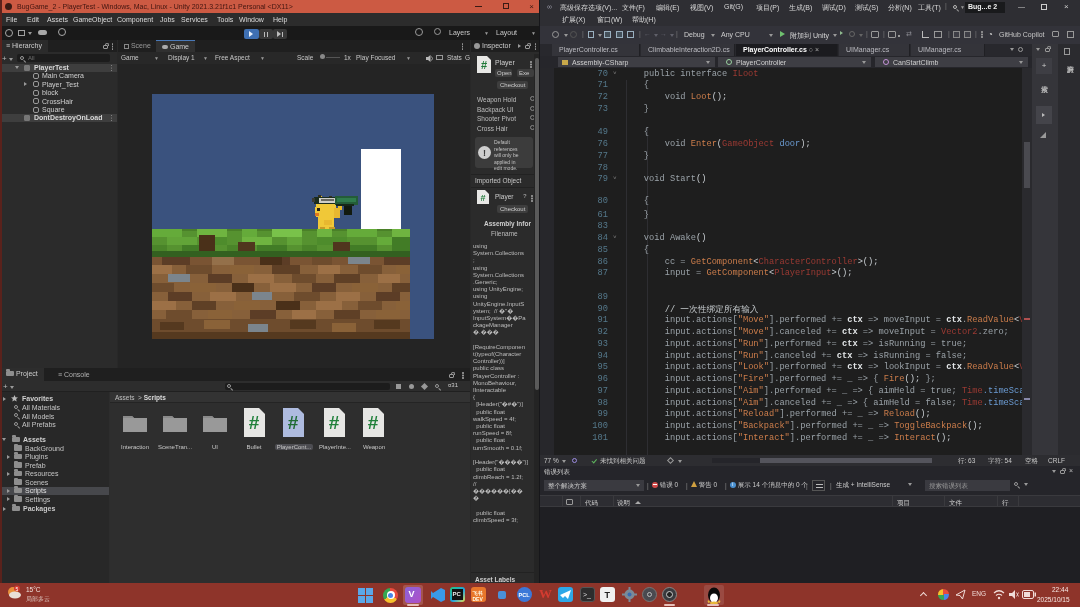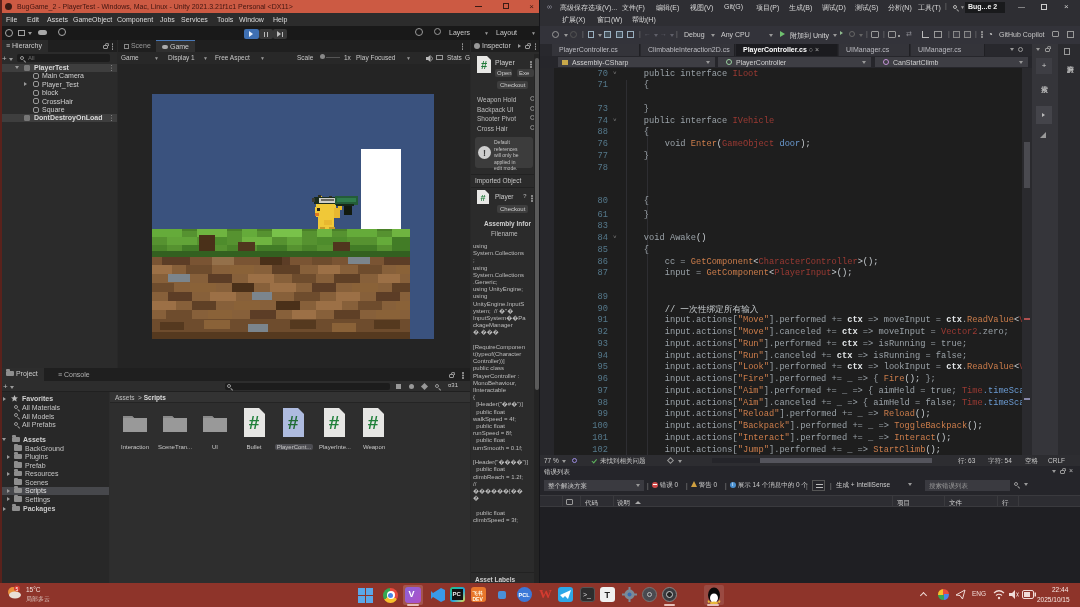--- a/index.html
+++ b/index.html
@@ -576,47 +576,47 @@
         <span class="td" style="right:5px;top:4px;"></span>
       </div>
     <span style="position:absolute;left:496px;top:2px;font-size:8px;color:#ccc;">+</span>
   </div>
   <div id="vs-code">
     <div class="ab" style="left:0;top:0;width:14px;height:387px;background:#27272b;"></div>
     <div class="ab" style="left:85.5px;top:12px;width:1px;height:375px;background:#2e2e32;"></div>
     <div class="ab" style="left:107px;top:59px;width:1px;height:328px;background:#2e2e32;"></div>
     <div class="cl" style="top:0.5px;"><span class="num">70</span><span class="fold">˅</span><span class="code"><span class="kw">    public interface </span><span class="ty">ILoot</span></span></div>
     <div class="cl" style="top:12.25px;"><span class="num">71</span><span class="code"><span class="kw">    {</span></span></div>
+    <div class="cl" style="top:24.0px;"><span class="num">72</span><span class="code"><span class="kw">        void </span><span class="mt">Loot</span><span class="pc">();</span></span></div>
     <div class="cl" style="top:35.75px;"><span class="num">73</span><span class="code"><span class="kw">    }</span></span></div>
-    <div class="cl" style="top:47.5px;"><span class="num">74</span><span class="fold">˅</span><span class="code"><span class="kw">    public interface </span><span class="ty">IVehicle</span></span></div>
-    <div class="cl" style="top:59.25px;"><span class="num">88</span><span class="code"><span class="kw">    {</span></span></div>
+    <div class="cl" style="top:59.25px;"><span class="num">49</span><span class="code"><span class="kw">    {</span></span></div>
     <div class="cl" style="top:71.0px;"><span class="num">76</span><span class="code"><span class="kw">        void </span><span class="mt">Enter</span><span class="pc">(</span><span class="ty">GameObject</span><span class="bl"> door</span><span class="pc">);</span></span></div>
     <div class="cl" style="top:82.75px;"><span class="num">77</span><span class="code"><span class="kw">    }</span></span></div>
     <div class="cl" style="top:94.5px;"><span class="num">78</span><span class="code"></span></div>
+    <div class="cl" style="top:106.25px;"><span class="num">79</span><span class="fold">˅</span><span class="code"><span class="kw">    void Start</span><span class="pc">()</span></span></div>
     <div class="cl" style="top:128px;"><span class="num">80</span><span class="code"><span class="kw">    {</span></span></div>
     <div class="cl" style="top:141.5px;"><span class="num">61</span><span class="code"><span class="kw">    }</span></span></div>
     <div class="cl" style="top:153.25px;"><span class="num">83</span><span class="code"></span></div>
     <div class="cl" style="top:165.0px;"><span class="num">84</span><span class="fold">˅</span><span class="code"><span class="kw">    void Awake</span><span class="pc">()</span></span></div>
     <div class="cl" style="top:176.75px;"><span class="num">85</span><span class="code"><span class="kw">    {</span></span></div>
     <div class="cl" style="top:188.5px;"><span class="num">86</span><span class="code"><span class="kw">        cc = </span><span class="mt">GetComponent</span><span class="pc">&lt;</span><span class="ty">CharacterController</span><span class="pc">&gt;();</span></span></div>
     <div class="cl" style="top:200.25px;"><span class="num">87</span><span class="code"><span class="kw">        input = </span><span class="mt">GetComponent</span><span class="pc">&lt;</span><span class="ty">PlayerInput</span><span class="pc">&gt;();</span></span></div>
     <div class="cl" style="top:223.75px;"><span class="num">89</span><span class="code"></span></div>
     <div class="cl" style="top:235.5px;"><span class="num">90</span><span class="code"><span class="cm">        // 一次性绑定所有输入</span></span></div>
     <div class="cl" style="top:247.25px;"><span class="num">91</span><span class="code"><span class="kw">        input.actions[</span><span class="st">"Move"</span><span class="kw">].performed += </span><span class="bw">ctx</span><span class="kw"> =&gt; moveInput = </span><span class="bw">ctx</span><span class="kw">.</span><span class="mt">ReadValue</span><span class="pc">&lt;</span><span class="ty">Vect</span></span></div>
     <div class="cl" style="top:259.0px;"><span class="num">92</span><span class="code"><span class="kw">        input.actions[</span><span class="st">"Move"</span><span class="kw">].canceled += </span><span class="bw">ctx</span><span class="kw"> =&gt; moveInput = </span><span class="ty">Vector2</span><span class="kw">.zero;</span></span></div>
     <div class="cl" style="top:270.75px;"><span class="num">93</span><span class="code"><span class="kw">        input.actions[</span><span class="st">"Run"</span><span class="kw">].performed += </span><span class="bw">ctx</span><span class="kw"> =&gt; isRunning = true;</span></span></div>
     <div class="cl" style="top:282.5px;"><span class="num">94</span><span class="code"><span class="kw">        input.actions[</span><span class="st">"Run"</span><span class="kw">].canceled += </span><span class="bw">ctx</span><span class="kw"> =&gt; isRunning = false;</span></span></div>
     <div class="cl" style="top:294.25px;"><span class="num">95</span><span class="code"><span class="kw">        input.actions[</span><span class="st">"Look"</span><span class="kw">].performed += </span><span class="bw">ctx</span><span class="kw"> =&gt; lookInput = </span><span class="bw">ctx</span><span class="kw">.</span><span class="mt">ReadValue</span><span class="pc">&lt;</span><span class="ty">Vect</span></span></div>
     <div class="cl" style="top:306.0px;"><span class="num">96</span><span class="code"><span class="kw">        input.actions[</span><span class="st">"Fire"</span><span class="kw">].performed += _ =&gt; { </span><span class="mt">Fire</span><span class="pc">();</span><span class="kw"> };</span></span></div>
     <div class="cl" style="top:317.75px;"><span class="num">97</span><span class="code"><span class="kw">        input.actions[</span><span class="st">"Aim"</span><span class="kw">].performed += _ =&gt; { aimHeld = true; </span><span class="ty">Time</span><span class="bl">.timeScale</span></span></div>
     <div class="cl" style="top:329.5px;"><span class="num">98</span><span class="code"><span class="kw">        input.actions[</span><span class="st">"Aim"</span><span class="kw">].canceled += _ =&gt; { aimHeld = false; </span><span class="ty">Time</span><span class="bl">.timeScale</span></span></div>
     <div class="cl" style="top:341.25px;"><span class="num">99</span><span class="code"><span class="kw">        input.actions[</span><span class="st">"Reload"</span><span class="kw">].performed += _ =&gt; </span><span class="mt">Reload</span><span class="pc">();</span></span></div>
     <div class="cl" style="top:353.0px;"><span class="num">100</span><span class="code"><span class="kw">        input.actions[</span><span class="st">"Backpack"</span><span class="kw">].performed += _ =&gt; </span><span class="mt">ToggleBackpack</span><span class="pc">();</span></span></div>
     <div class="cl" style="top:364.75px;"><span class="num">101</span><span class="code"><span class="kw">        input.actions[</span><span class="st">"Interact"</span><span class="kw">].performed += _ =&gt; </span><span class="mt">Interact</span><span class="pc">();</span></span></div>
-    <div class="cl" style="top:376.5px;"><span class="num">102</span><span class="code"><span class="kw">        input.actions[</span><span class="st">"Jump"</span><span class="kw">].performed += _ =&gt; </span><span class="mt">StartClimb</span><span class="pc">();</span></span></div>
   </div>
   <div class="ab" style="left:482px;top:68px;width:10px;height:387px;background:#2a2a2e;">
     <div style="position:absolute;left:2px;top:74px;width:6px;height:46px;background:#4a4a50;"></div>
     <div style="position:absolute;left:2px;top:250px;width:6px;height:2px;background:#b05050;"></div>
     <div style="position:absolute;left:2px;top:330px;width:6px;height:2px;background:#8888aa;"></div>
   </div>
   <div class="ab" style="left:492px;top:44px;width:26px;height:411px;background:#35353a;">
     <span class="td" style="left:4px;top:4px;"></span>
       <span class="lock" style="left:13px;top:4px;"></span>
     <div style="position:absolute;left:4px;top:14px;width:16px;height:16px;background:#3e3e44;color:#ccc;font-size:8px;text-align:center;line-height:16px;">+</div>

